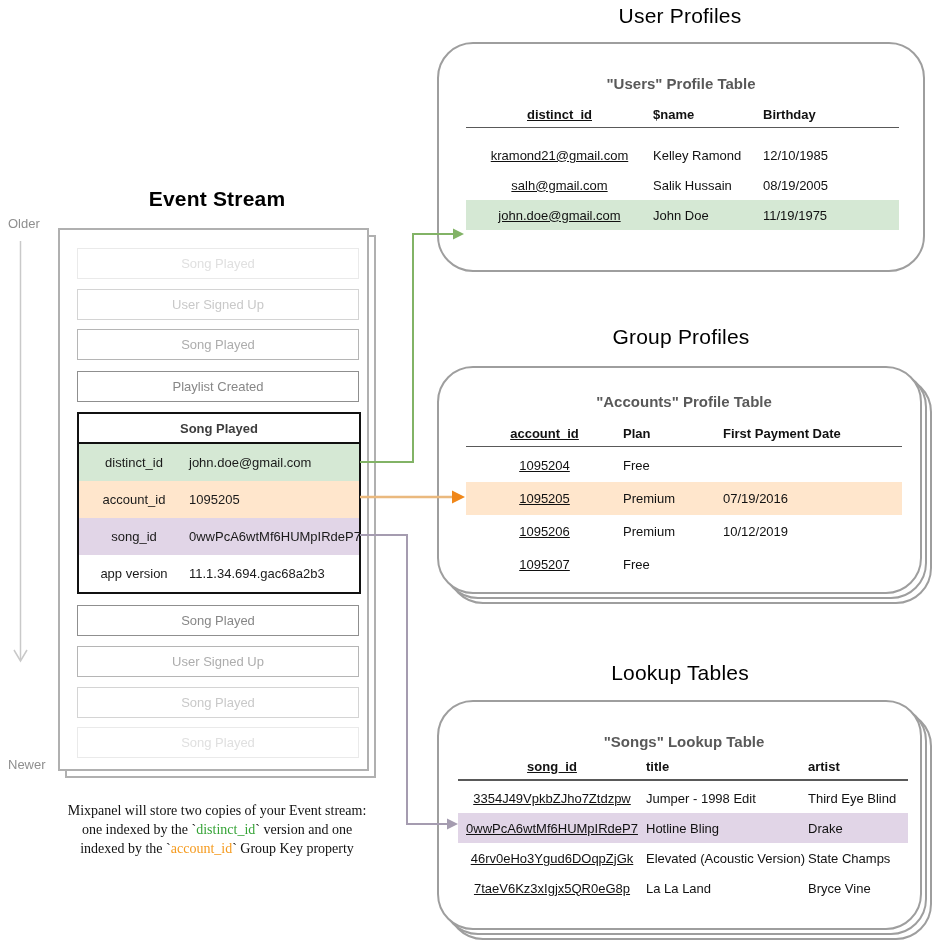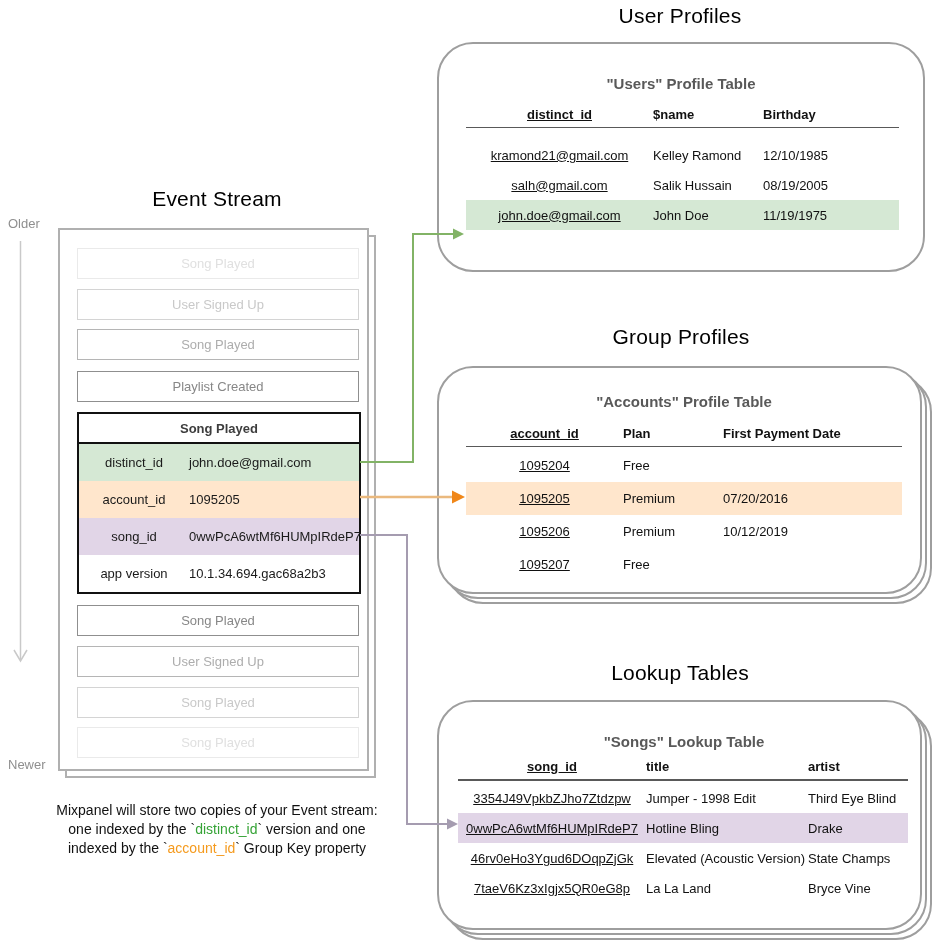--- a/index.html
+++ b/index.html
@@ -57,32 +57,32 @@
   .c1 { text-align:center; text-decoration:underline; }
   .users-g    { grid-template-columns:187px 110px 1fr; }
   .accounts-g { grid-template-columns:157px 100px 1fr; }
   .songs-g    { grid-template-columns:188px 162px 1fr; }
   .users-tbl .row    { height:30px; }
   .accounts-tbl .row { height:33px; }
   .songs-tbl .row    { height:30px; }
 
   
   .caption { position:absolute; left:17px; top:801px; width:400px; text-align:center;
-    font-size:14px; line-height:19px; color:#111; }
+    font-size:14px; line-height:19px; color:#111;font-family:Liberation Serif, serif; }
   .cap-green  { color:#35a336; }
   .cap-orange { color:#f59a1d; }
 
   svg.overlay { position:absolute; left:0; top:0; z-index:40; pointer-events:none; }
 </style>
 </head>
 <body>
 
 <div id="canvas">
 
-  <div class="section-title" style="left:67px; top:187px;">Event Stream</div>
+  <div class="section-title" style="left:67px; top:187px;font-weight:bold;">Event Stream</div>
   <div class="section-title" style="left:531px; top:325px;">Group Profiles</div>
   <div class="section-title" style="left:530px; top:4px;">User Profiles</div>
   <div class="section-title" style="left:530px; top:661px;">Lookup Tables</div>
 
   <div class="tl-label" style="left:8px; top:216px;">Older</div>
   <div class="tl-label" style="left:8px; top:757px;">Newer</div>
 
   <div class="stream-back"></div>
   <div class="stream-box">
     <div class="ev f4" style="top:18px;">
@@ -107,21 +107,21 @@
       <div class="prop hl-orange">
         <span class="k">account_id</span>
         <span class="v">1095205</span>
       </div>
       <div class="prop hl-purple">
         <span class="k">song_id</span>
         <span class="v">0wwPcA6wtMf6HUMpIRdeP7</span>
       </div>
       <div class="prop">
         <span class="k">app version</span>
-        <span class="v">10.1.34.694.gac68a2b3</span>
+        <span class="v">11.1.34.694.gac68a2b3</span>
       </div>
     </div>
 
     <div class="ev f1" style="top:375px;">
         <span>Song Played</span>
       </div>
     <div class="ev f2" style="top:416px;">
         <span>User Signed Up</span>
       </div>
     <div class="ev f3" style="top:457px;">
@@ -176,21 +176,21 @@
     </div>
     <div class="divider"></div>
     <div class="row accounts-g" style="margin-top:2px;">
       <span class="c1">1095204</span>
       <span>Free</span>
       <span></span>
     </div>
     <div class="row accounts-g hl-orange">
       <span class="c1">1095205</span>
       <span>Premium</span>
-      <span>07/20/2016</span>
+      <span>07/19/2016</span>
     </div>
     <div class="row accounts-g">
       <span class="c1">1095206</span>
       <span>Premium</span>
       <span>10/12/2019</span>
     </div>
     <div class="row accounts-g">
       <span class="c1">1095207</span>
       <span>Free</span>
       <span></span>

